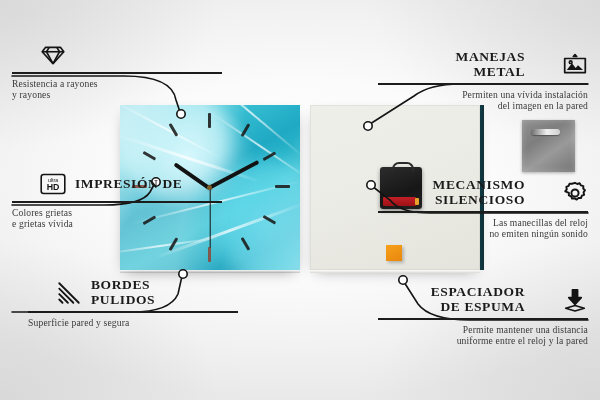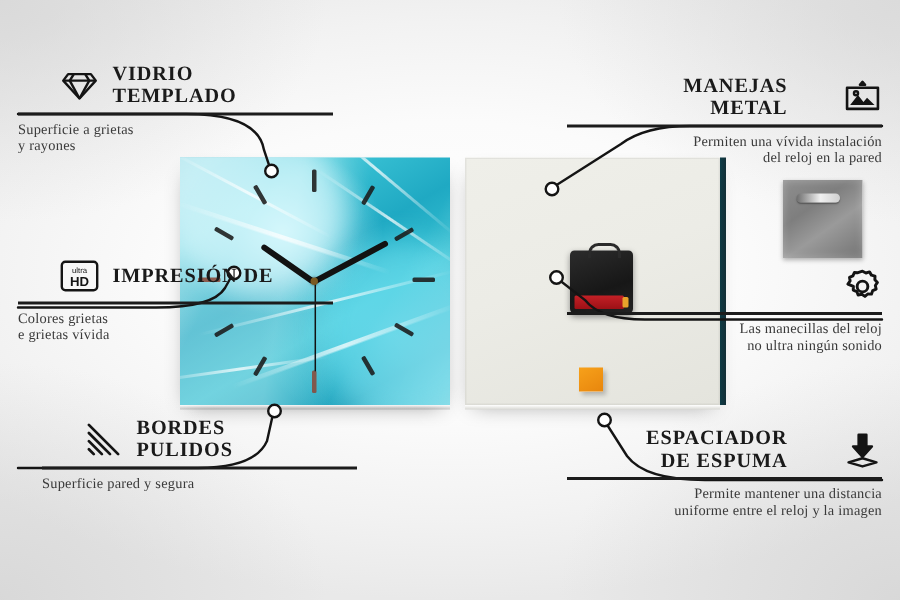--- a/index.html
+++ b/index.html
@@ -162,28 +162,24 @@
   <div class="callout left" style="left:12px;top:42px;">
     <div class="chead">
       <span class="ico">
         <svg viewBox="0 0 24 24" fill="none" stroke="currentColor" stroke-width="1.5" stroke-linejoin="round">
           <path d="M5 5h14l3 4-10 11L2 9z"></path>
             <path d="M2 9h20"></path>
             <path d="M8.5 5 6 9l6 11"></path>
             <path d="M15.5 5 18 9l-6 11"></path>
         </svg>
       </span>
-      <span class="ctitle">
-        <span>VIDRIO</span><br>
-        <span>TEMPLADO</span>
-      </span>
-    </div>
-    <div class="rule"></div>
-    <div class="cdesc">
-      <span>Superficie a grietas</span><br>
+    </div>
+    <div class="rule"></div>
+    <div class="cdesc">
+      <span>Resistencia a rayones</span><br>
       <span>y rayones</span>
     </div>
   </div>
 
   <div class="callout left" style="left:12px;top:171px;">
     <div class="chead">
       <span class="ico">
         <svg viewBox="0 0 26 26">
           <rect x="1.2" y="3.5" width="23.6" height="19" rx="2.4" fill="none" stroke="currentColor" stroke-width="1.6"></rect>
           <text x="13" y="11.3" text-anchor="middle" font-family="Liberation Sans, sans-serif" font-size="5.2" fill="currentColor">ultra</text>
@@ -233,53 +229,57 @@
           <path d="M10.4 4.2 L12 2.4 L13.6 4.2 Z"></path>
           <rect x="2.5" y="6" width="19" height="13" stroke-width="1.6"></rect>
           <path d="M4.4 16.6 L9.2 10.4 L12.6 14.8 L14.8 12.2 L19.4 16.6 Z" fill="currentColor" stroke="none"></path>
           <circle cx="8" cy="9.4" r="1.25"></circle>
         </svg>
       </span>
     </div>
     <div class="rule"></div>
     <div class="cdesc">
       <span>Permiten una vívida instalación</span><br>
-      <span>del reloj en la pared</span>
+      <span>del imagen en la pared</span>
     </div>
   </div>
 
   <div class="callout right" style="left:378px;top:178px;">
     <div class="chead">
+      <span class="ctitle">
+        <span>MECANISMO</span><br>
+        <span>SILENCIOSO</span>
+      </span>
       <span class="ico">
         <svg viewBox="0 0 24 24" fill="none" stroke="currentColor" stroke-width="1.8" stroke-linejoin="round">
           <path d="M12 2.6l2.1 1.1 2.2-.7 1.2 2 2.2.6-.1 2.3 1.6 1.6-1.3 1.9.5 2.2-2.1.9-.8 2.2-2.3-.1-1.7 1.5-1.9-1.3-2.3.4-.8-2.1-2.2-.9.1-2.3L3 10.5l1.4-1.9-.4-2.2 2.1-.9.9-2.1 2.2.1z"></path>
           <circle cx="12" cy="12" r="3.3"></circle>
         </svg>
       </span>
     </div>
     <div class="rule"></div>
     <div class="cdesc">
       <span>Las manecillas del reloj</span><br>
-      <span>no ultra ningún sonido</span>
+      <span>no emiten ningún sonido</span>
     </div>
   </div>
 
   <div class="callout right" style="left:378px;top:285px;text-align:right;">
     <div class="chead">
       <span class="ctitle">
         <span>ESPACIADOR</span><br>
         <span>DE ESPUMA</span>
       </span>
       <span class="ico">
         <svg viewBox="0 0 24 24" fill="none" stroke="currentColor" stroke-width="1.5" stroke-linejoin="round">
           <path d="M9.6 2.6h4.8v7.2h3.4L12 16.2 6.2 9.8h3.4z" fill="currentColor"></path>
           <path d="M12 17.1 3.4 19.6 12 22.1l8.6-2.5z"></path>
         </svg>
       </span>
     </div>
     <div class="rule"></div>
     <div class="cdesc">
       <span>Permite mantener una distancia</span><br>
-      <span>uniforme entre el reloj y la imagen</span>
+      <span>uniforme entre el reloj y la pared</span>
     </div>
   </div>
 
 </div>
 
 </body></html>

